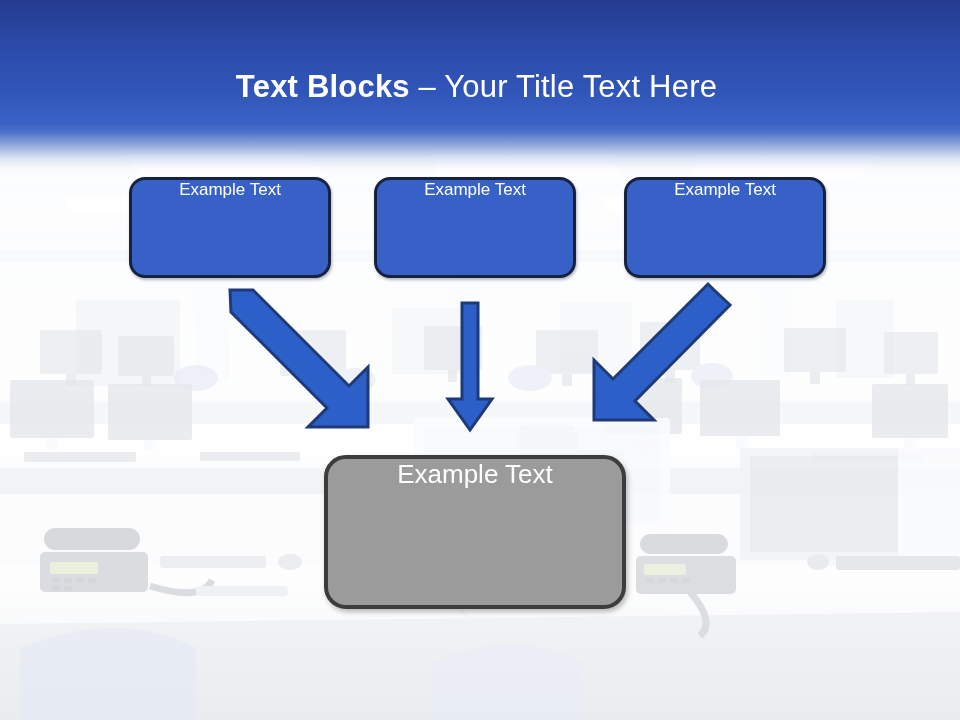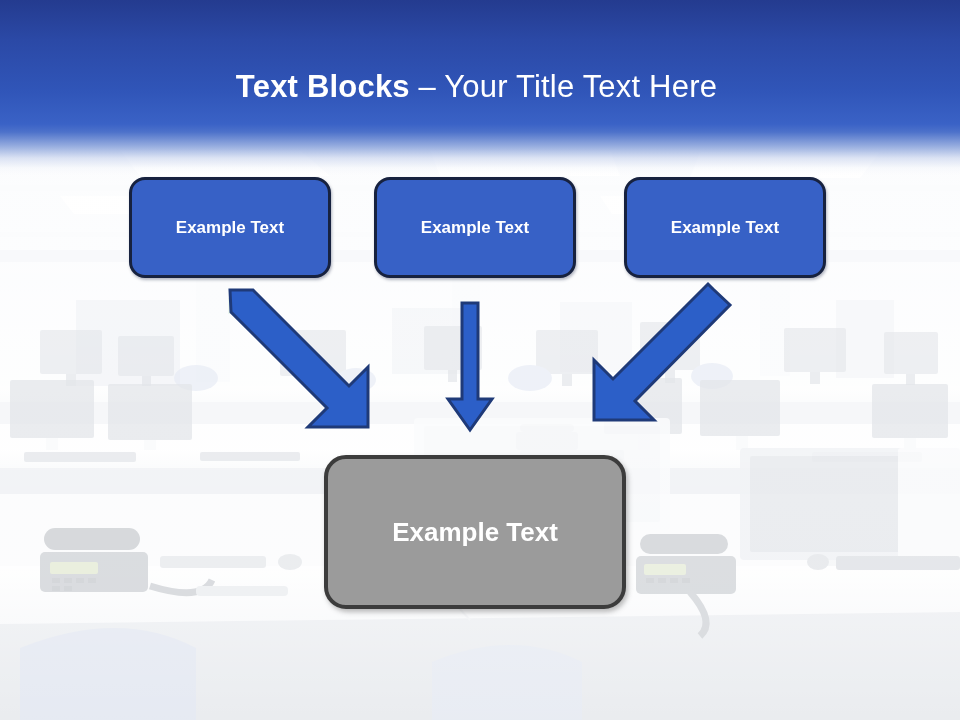--- a/index.html
+++ b/index.html
@@ -75,25 +75,23 @@
   .title .light  { font-weight: normal; }
 
   
   .arrows { position: absolute; left: 0; top: 0; width: 960px; height: 720px; }
 
   
   .box {
     position: absolute;
     box-sizing: border-box;
     display: flex;
-    align-items: center;
     justify-content: center;
     color: #ffffff;
     text-align: center;
-    font-weight: bold;
   }
   .box-blue {
     background: #3761c6;
     border: 3px solid #17223f;
     border-radius: 16px;
     font-size: 17px;
     box-shadow: 1px 2px 3px rgba(40,50,80,0.35);
   }
   .box-gray {
     background: #9b9b9b;

